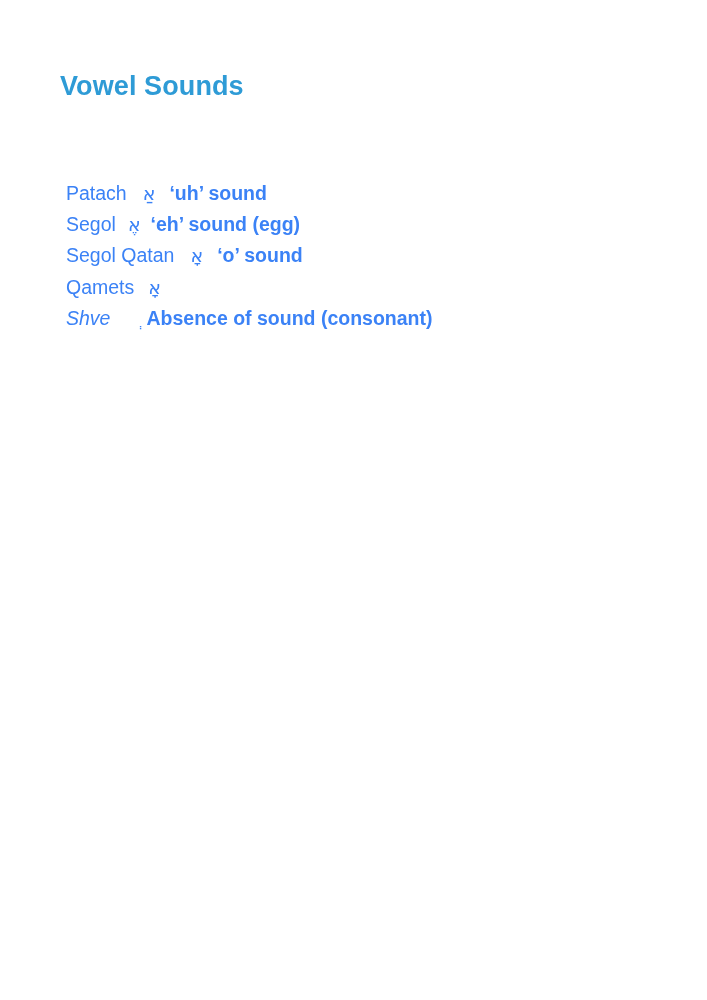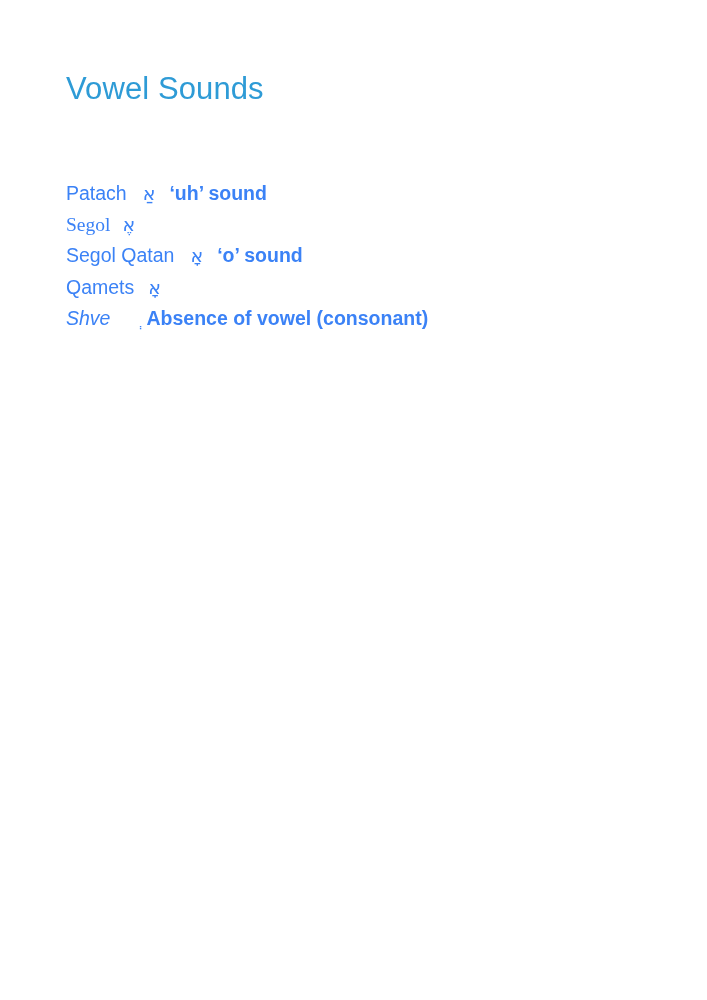--- a/index.html
+++ b/index.html
@@ -15,24 +15,24 @@
     overflow: hidden;
   }
   .page {
     position: relative;
     width: 707px;
     height: 1000px;
     box-sizing: border-box;
   }
   .title {
     position: absolute;
-    left: 66px;
+    left: 60px;
     top: 70px;
-    font-size: 31px;
-    font-weight: normal;
+    font-size: 27px;
+    font-weight: bold;
     color: #2e9bd6;
     letter-spacing: 0.1px;
     line-height: 1.2;
     white-space: nowrap;
   }
   .vowel-list {
     position: absolute;
     left: 66px;
     top: 178px;
     width: 600px;
@@ -56,21 +56,21 @@
     unicode-bidi: isolate;
     padding: 0 4px;
   }
   .v-desc {
     display: inline-block;
     font-weight: bold;
   }
   
   .row-0 .v-name { margin-right: 12px; }
   .row-0 .v-glyph { margin-right: 10px; }
-  .row-1 .v-name { margin-right: 8px; font-family: Liberation Serif, serif; }
+  .row-1 .v-name { margin-right: 8px; }
   .row-1 .v-glyph { margin-right: 6px; }
   .row-2 .v-name { margin-right: 14px; }
   .row-2 .v-glyph { margin-right: 10px; }
   .row-3 .v-name { margin-right: 12px; }
   .row-3 .v-glyph { margin-right: 10px; }
   .row-4 .v-name { margin-right: 10px; }
   .row-4 .v-glyph { margin-right: 8px; }
   .row-5 .v-name { margin-right: 20px; font-style: italic; }
   .row-5 .v-glyph { margin-right: 8px; }
 </style>
@@ -85,34 +85,35 @@
 
     <div class="vowel-row row-0">
       <span class="v-name">Patach</span>
       <span class="v-glyph">אַ</span>
       <span class="v-desc">‘uh’ sound</span>
     </div>
 
     <div class="vowel-row row-1">
       <span class="v-name">Segol</span>
       <span class="v-glyph">אֶ</span>
+      <span class="v-desc">‘eh’ sound (egg)</span>
     </div>
 
 
     <div class="vowel-row row-3">
       <span class="v-name">Segol Qatan</span>
       <span class="v-glyph">אָ</span>
       <span class="v-desc">‘o’ sound</span>
     </div>
 
     <div class="vowel-row row-4">
       <span class="v-name">Qamets</span>
       <span class="v-glyph">אָ</span>
     </div>
 
     <div class="vowel-row row-5">
       <span class="v-name">Shve</span>
       <span class="v-glyph">ְ</span>
-      <span class="v-desc">Absence of vowel (consonant)</span>
+      <span class="v-desc">Absence of sound (consonant)</span>
     </div>
 
   </div>
 </div>
 
 </body></html>

